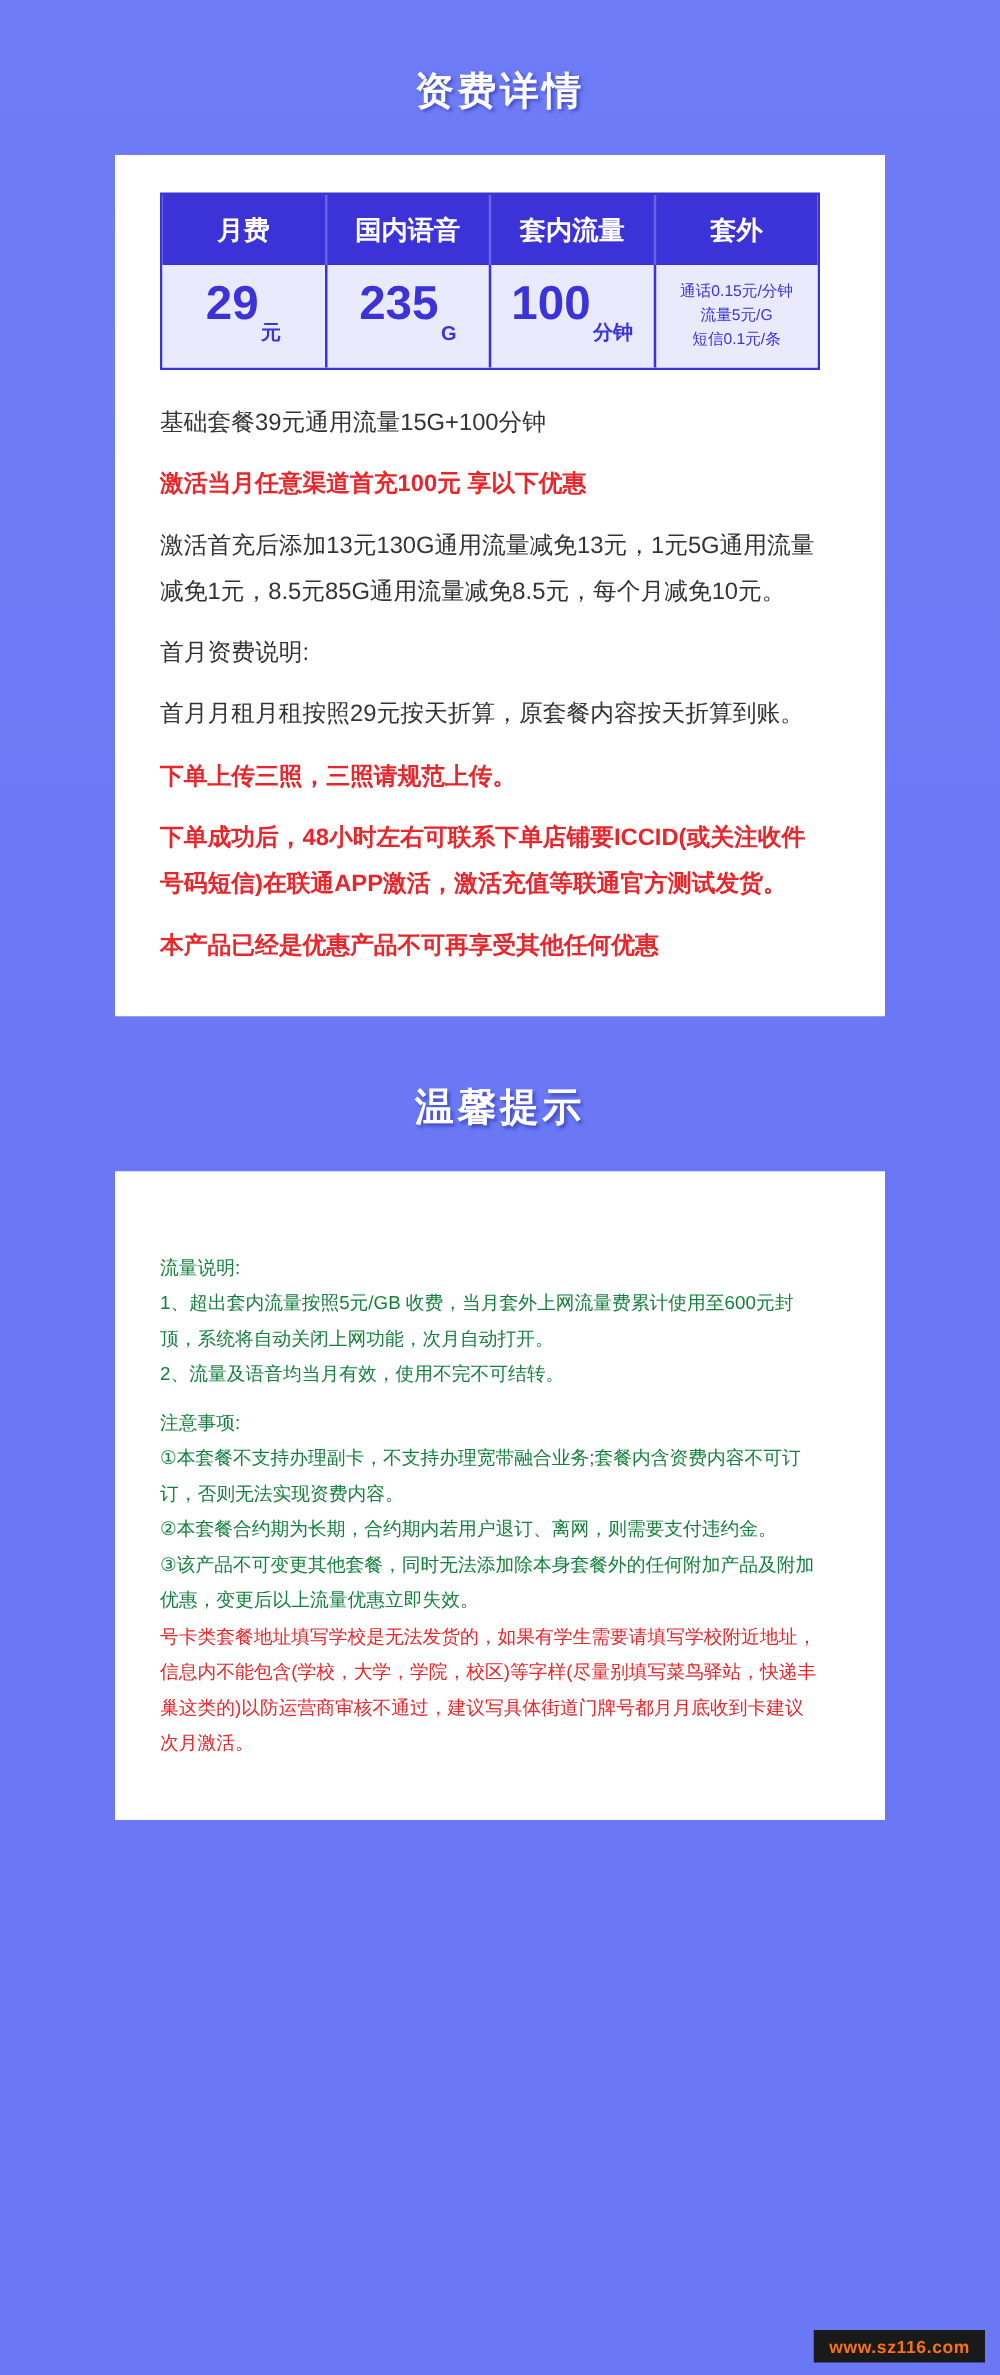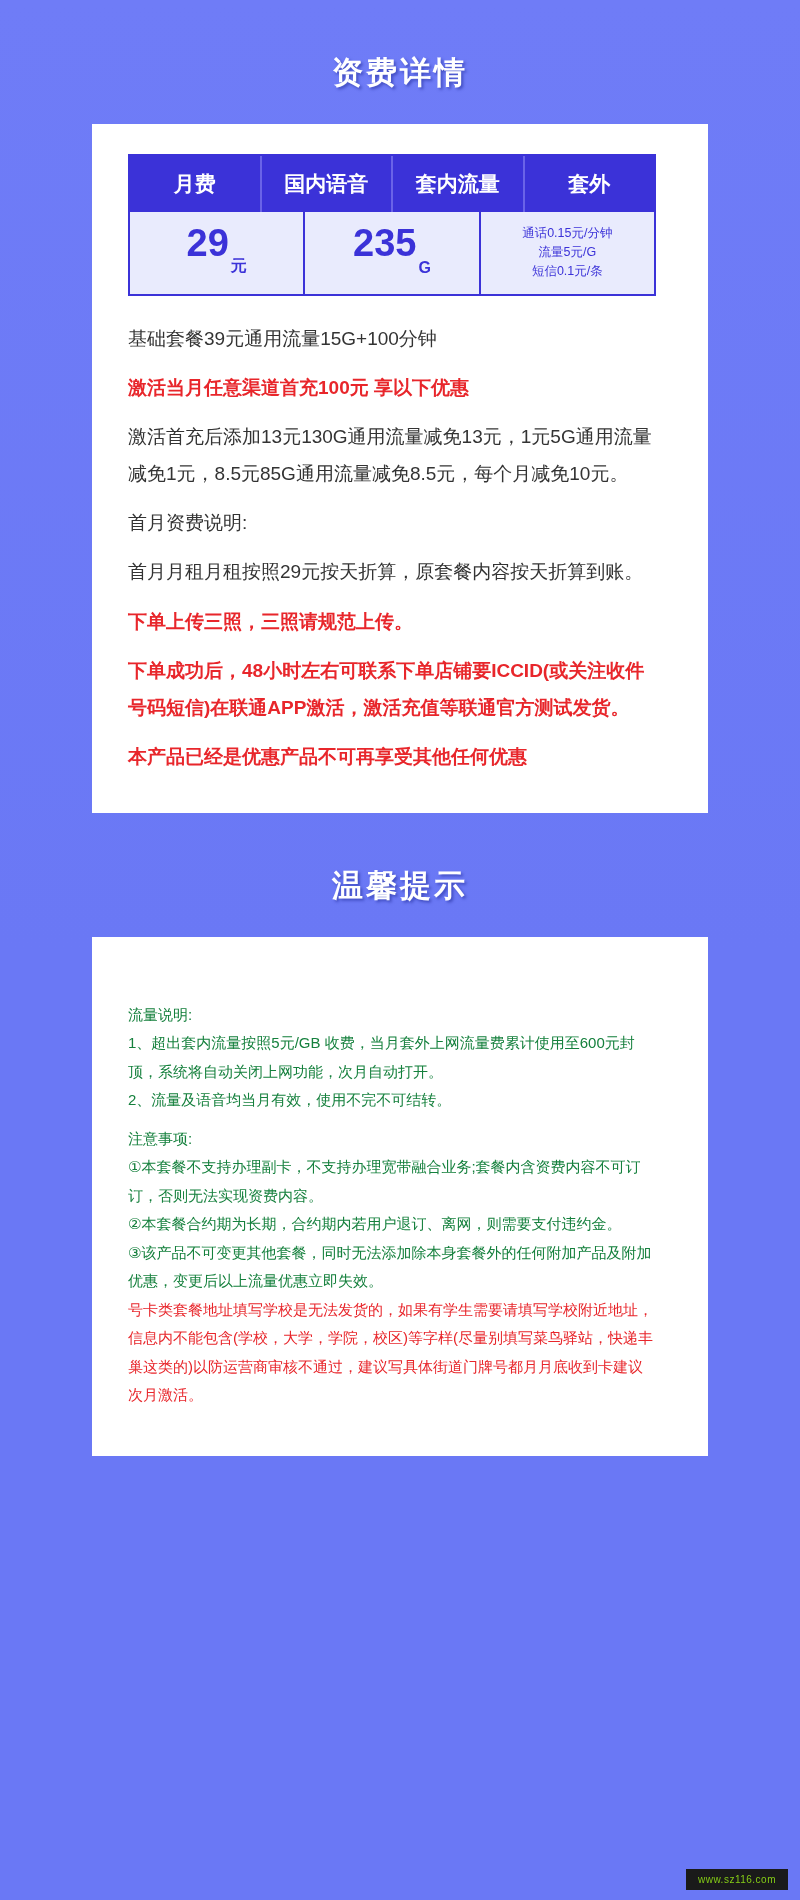--- a/index.html
+++ b/index.html
@@ -123,25 +123,26 @@
   }
   .tips-area p.red { color: #e8262b; }
   .tips-area p.gap { margin-top: 10px; }
 
   
   .watermark {
     position: absolute;
     right: 12px;
     bottom: 10px;
     background: #1a1a1a;
-    color: #84cc16;
-    font-size: 10px;
+    color: #f97316;
+    font-size: 14px;
     padding: 5px 12px;
     letter-spacing: 0.5px;
     font-family: "Liberation Sans", sans-serif;
+    font-weight: bold;
   }
 </style>
 </head>
 <body>
 
 <div class="page">
 
   <div class="section-title">资费详情</div>
 
   <div class="card">
@@ -154,20 +155,24 @@
         <div class="cell col-4">套外</div>
       </div>
       <div class="price-body">
         <div class="cell col-1">
           <span class="big">29</span>
           <span class="unit">元</span>
         </div>
         <div class="cell col-2">
           <span class="big">235</span>
           <span class="unit">G</span>
+        </div>
+        <div class="cell col-3">
+          <span class="big">100</span>
+          <span class="unit">分钟</span>
         </div>
         <div class="cell col-4">
           <div class="extra-lines">
             <div>通话0.15元/分钟</div>
             <div>流量5元/G</div>
             <div>短信0.1元/条</div>
           </div>
         </div>
       </div>
     </div>

